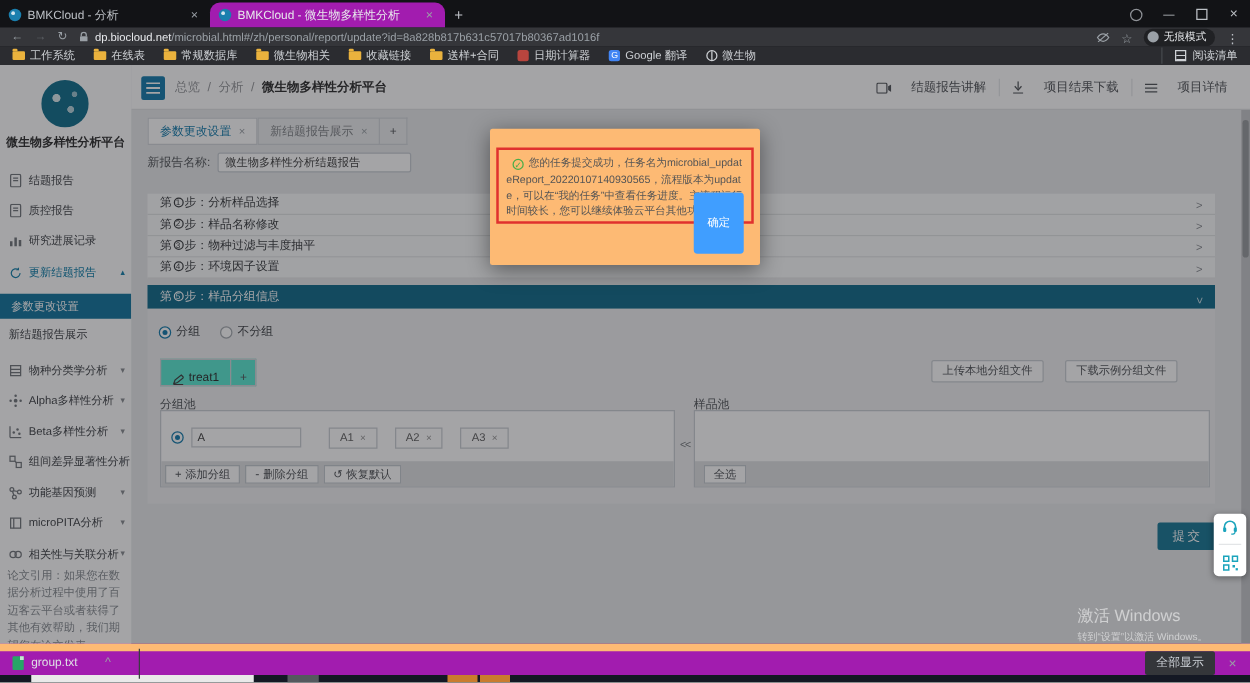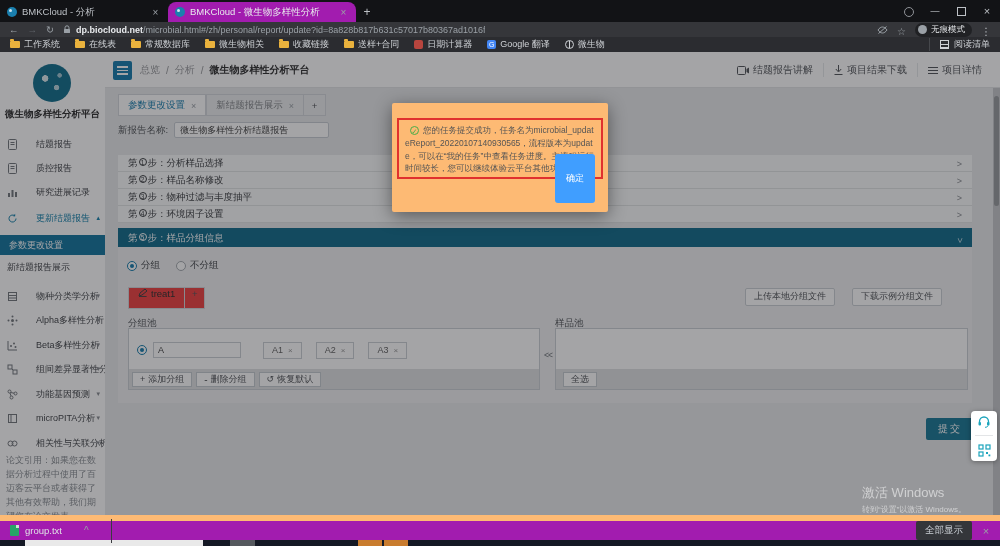--- a/index.html
+++ b/index.html
@@ -22,21 +22,21 @@
   .wc-prof::before{content:"";display:inline-block;width:8px;height:8px;border-radius:50%;border:1.5px solid #8f9297;vertical-align:middle}
   .wc-min::before{content:"—"}
   .wc-max::before{content:"";display:inline-block;width:7px;height:7px;border:1px solid #bdc1c6;vertical-align:middle}
   .wc-close::before{content:"×";font-size:11px}
 
   #toolbar{position:absolute;top:22px;left:0;right:0;height:15px;background:#35363a;display:flex;align-items:center;padding:0 9px;gap:9px}
   .navic{color:#9aa0a6;font-size:9.5px;line-height:15px}
   .navic.dim{color:#5d6166}
   .urlwrap{flex:1;display:flex;align-items:center;gap:5px;overflow:hidden}
   .urltext{font-size:9px;color:#9aa0a6;white-space:nowrap;overflow:hidden}
-  .urltext .dom{color:#e8eaed;font-weight:bold}
+  .urltext .dom{color:#e8eaed;font-weight:normal}
   .star::before{content:"☆";color:#9aa0a6;font-size:10px}
   .menu3::before{content:"⋮";color:#bdc1c6;font-size:10px}
   .incog{display:flex;align-items:center;gap:4px;background:#202124;border-radius:8px;padding:1px 7px 1px 3px;font-size:8.5px;color:#e8eaed}
   .incog .face{width:9px;height:9px;border-radius:50%;background:#9aa0a6}
 
   #bookmarksbar{position:absolute;top:37px;left:0;right:0;height:15px;background:#2b2c30;display:flex;align-items:center;padding:0 10px;gap:15px;font-size:9px;color:#ced1d5}
   .bm{display:flex;align-items:center;gap:4px;white-space:nowrap}
   .folder{width:10px;height:7px;background:#eab23d;border-radius:1px;position:relative;flex:none}
   .folder::before{content:"";position:absolute;top:-2px;left:0;width:4px;height:2px;background:#eab23d;border-radius:1px 1px 0 0}
   .bmicon-red{width:9px;height:9px;background:#b8453e;border-radius:2px;flex:none}
@@ -49,37 +49,37 @@
 
   
   #page{position:absolute;top:52px;left:0;right:0;bottom:31px;background:#e9ebec}
 
   .sidebar{position:absolute;top:0;left:0;bottom:0;width:105px;background:#fff;z-index:2;overflow:hidden}
   .logo{position:absolute;top:12px;left:33px;width:38px;height:38px;border-radius:50%;
     background:radial-gradient(circle at 32% 38%,rgba(255,255,255,.85) 0 3px,rgba(255,255,255,0) 3.5px),
                radial-gradient(circle at 62% 62%,rgba(255,255,255,.7) 0 2.5px,rgba(255,255,255,0) 3px),
                radial-gradient(circle at 70% 30%,rgba(255,255,255,.6) 0 2px,rgba(255,255,255,0) 2.5px),#15718f}
   .sbtitle{position:absolute;top:56px;left:0;width:105px;text-align:center;font-size:9.5px;font-weight:bold;color:#333}
-  .sbitem{position:absolute;left:0;width:105px;height:20px;display:flex;align-items:center;gap:18px;padding-left:7px;font-size:9px;color:#45484c;white-space:nowrap}
+  .sbitem{position:absolute;left:0;width:105px;height:20px;display:flex;align-items:center;gap:5px;padding-left:7px;font-size:9px;color:#45484c;white-space:nowrap}
   .sbitem.teal{color:#1a84ad}
   .sbitem.selected{background:#1778a0;color:#fff;padding-left:9px}
   .sbicon{width:11px;height:11px;flex:none}
   .caret{position:absolute;right:5px;font-size:7px;color:#8b8f94}
   .caret.down::before{content:"▾"}
   .caret.up::before{content:"▴";color:#1a84ad}
   .citation{position:absolute;top:402px;left:6px;width:94px;font-size:9px;color:#8a8f94;line-height:1.55}
 
   .appheader{position:absolute;top:0;left:105px;right:0;height:36px;background:#fff;border-bottom:1px solid #e2e4e6}
   .hamb{position:absolute;top:9px;left:8px;width:19px;height:19px;background:#1a7fae;border-radius:2px}
   .hamb::before{content:"";position:absolute;left:4px;right:4px;top:5px;height:9px;
     background:linear-gradient(#fff 0 1.5px,transparent 1.5px 3.7px,#fff 3.7px 5.2px,transparent 5.2px 7.4px,#fff 7.4px 9px)}
   .crumbs{position:absolute;left:35px;top:0;height:36px;display:flex;align-items:center;gap:6px;font-size:10px;color:#97999c}
   .crumbs .cur{color:#333;font-weight:bold}
   .hactions{position:absolute;right:8px;top:0;height:36px;display:flex;align-items:center;font-size:10px;color:#55585c}
-  .hact{display:flex;align-items:center;gap:4px;padding:0 10px;border-left:1px solid #e6e8ea}
+  .hact{display:flex;align-items:center;gap:16px;padding:0 10px;border-left:1px solid #e6e8ea}
   .hact:first-child{border-left:none}
 
   .content{position:absolute;left:105px;right:0;top:36px;bottom:0}
   .ctabs{position:absolute;top:6px;left:13px;height:22px;display:flex;font-size:9.5px}
   .ctab{padding:0 9px;display:flex;align-items:center;gap:6px;border:1px solid #d4d7db;color:#84878b;background:#eceeef}
   .ctab.on{background:#fff;color:#1a7fae}
   .ctab .x::before{content:"×";color:#9aa0a6;font-size:9px}
   .ctab.addt{width:22px;justify-content:center;color:#55585c;border-left:none}
   .ctab.addt::before{content:"+"}
 
@@ -95,21 +95,21 @@
 
   .panel{position:absolute;left:13px;top:159px;width:854px;height:156px;background:#f0f1f2}
   .radiorow{position:absolute;left:9px;top:12px;display:flex;align-items:center;gap:16px;font-size:9.5px;color:#45484c}
   .ropt{display:flex;align-items:center;gap:4px}
   .radio{width:10px;height:10px;border:1px solid #a6abb0;border-radius:50%;background:#fff}
   .radio.on{border-color:#1a7fae;position:relative}
   .radio.on::after{content:"";position:absolute;left:2px;top:2px;width:4px;height:4px;border-radius:50%;background:#1a7fae}
   .uplbtns{position:absolute;right:30px;top:41px;display:flex;gap:17px}
   .wbtn{background:#fff;border:1px solid #ccd0d5;border-radius:2px;font-size:9px;color:#55585c;padding:3px 8px;line-height:1.1;white-space:nowrap}
   .treattabs{position:absolute;left:10px;top:40px;display:flex;height:22px}
-  .ttab{background:#ef4444;border:1px solid #d4d7db;padding:0 9px;display:flex;align-items:flex-start;gap:4px;font-size:9.5px;color:#333}
+  .ttab{background:#5eead4;border:1px solid #d4d7db;padding:0 9px;display:flex;align-items:flex-end;gap:4px;font-size:9.5px;color:#333}
   .ttab-add{width:20px;justify-content:center;color:#55585c;border-left:none}
   .ttab-add::before{content:"+"}
   .poollabel{position:absolute;top:70px;font-size:9.5px;color:#55585c}
   .gbox{position:absolute;top:81px;height:62px;background:#fff;border:1px solid #ccd0d5}
   .grow{position:absolute;left:0;right:0;top:0;height:42px;display:flex;align-items:center;gap:6px;padding-left:8px}
   .ginput{width:88px;height:16px;border:1px solid #ccd0d5;background:#fff;font-size:9px;color:#444;line-height:14px;padding-left:4px}
   .chip{border:1px solid #ccd0d5;height:17px;display:flex;align-items:center;gap:5px;padding:0 8px;font-size:9px;color:#666;background:#fff}
   .chip .x::before{content:"×";color:#999;font-size:8px}
   .gfoot{position:absolute;left:0;right:0;bottom:0;height:20px;background:#e0e2e4;display:flex;align-items:center;gap:4px;padding-left:3px}
   .gfbtn{background:#fff;border:1px solid #c6cbd0;font-size:9px;color:#55585c;height:15px;display:flex;align-items:center;gap:3px;padding:0 7px;white-space:nowrap}

